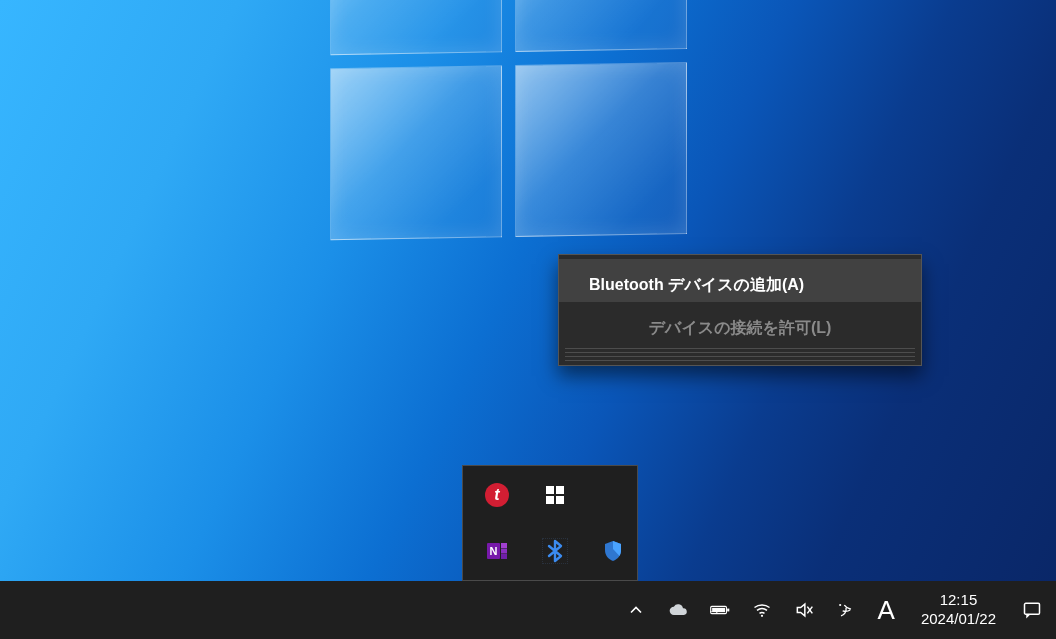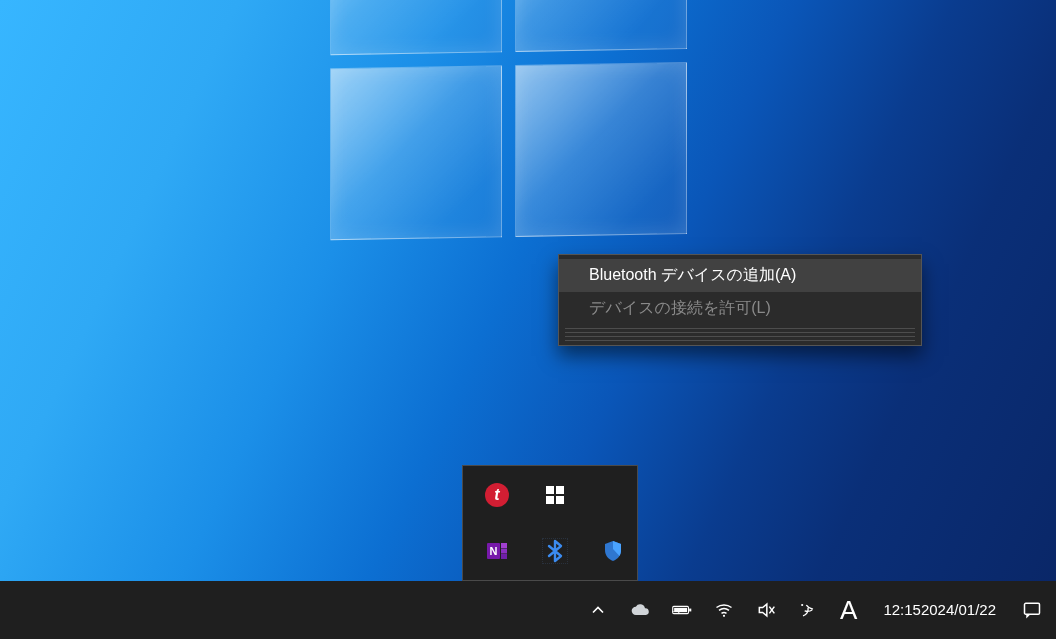--- a/index.html
+++ b/index.html
@@ -73,21 +73,21 @@
     width: 24px;
     height: 24px;
     display: flex;
     align-items: center;
     justify-content: center;
     color: #ffffff;
   }
   .tray-icon svg { width: 20px; height: 20px; display:block; }
   .clock {
     display: flex;
-    flex-direction: row;
+    flex-direction: column;
     align-items: center;
     justify-content: center;
     font-size: 15px;
     line-height: 1.25;
     padding: 0 6px;
   }
   .ime-A {
     font-size: 26px;
     font-weight: 400;
     font-family: "Segoe UI", sans-serif;
@@ -142,26 +142,27 @@
     box-shadow: 0 10px 18px rgba(0,0,0,0.5);
     color: #ffffff;
     font-size: 16px;
   }
   .context-menu ul {
     list-style: none;
     margin: 4px 0;
     padding: 0;
   }
   .context-menu li {
-    padding: 6px 30px 6px 30px;
+    padding: 16px 30px 6px 30px;
     white-space: nowrap;
     cursor: default;
+    font-weight: bold;
   }
   .context-menu li.hover { background:#414141; }
-  .context-menu li.disabled { color:#8a8a8a; }
+  .context-menu li.disabled { color:#8a8a8a;text-align:center; }
   .context-menu .sep {
     height: 1px;
     background: #4d4d4d;
     margin: 3px 6px;
   }
 </style>
 </head>
 <body>
 
 <div class="desktop">

